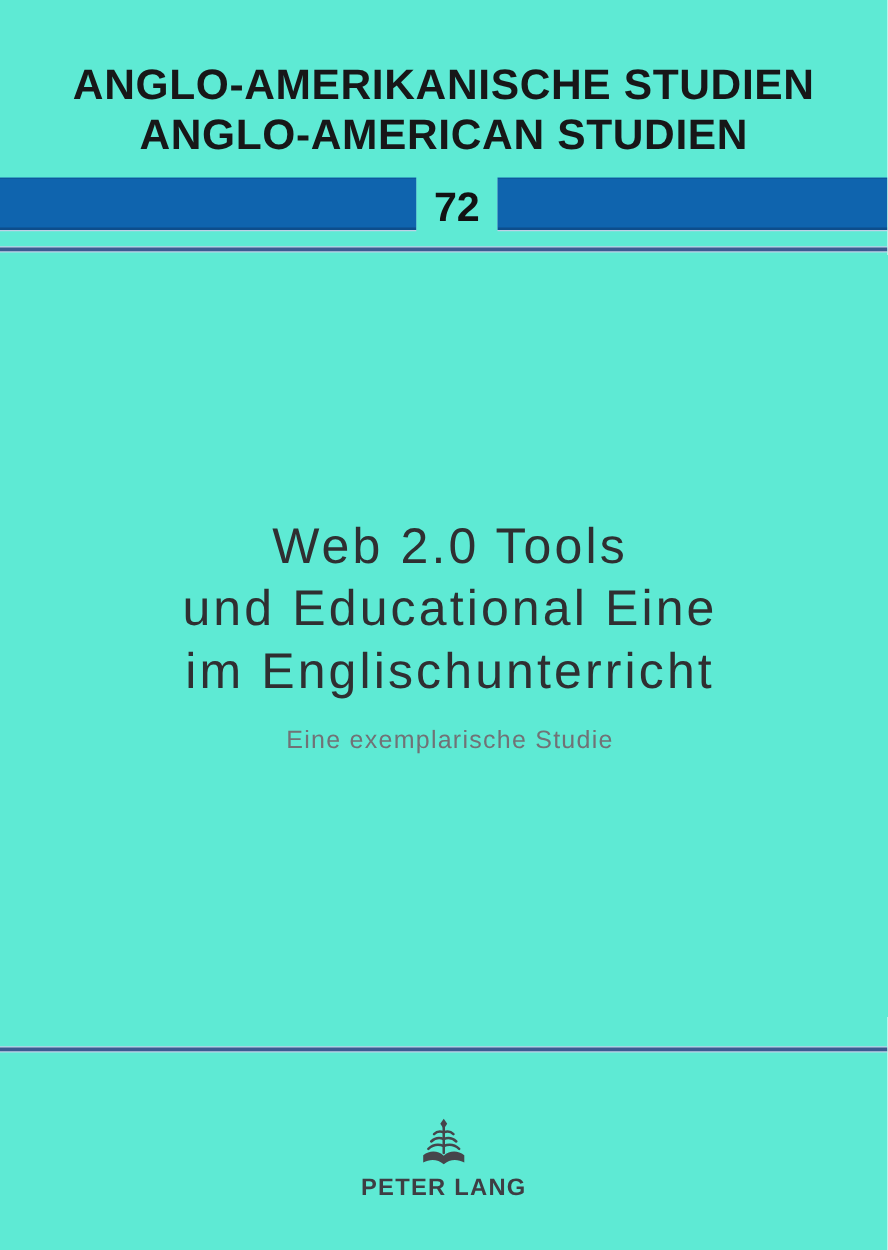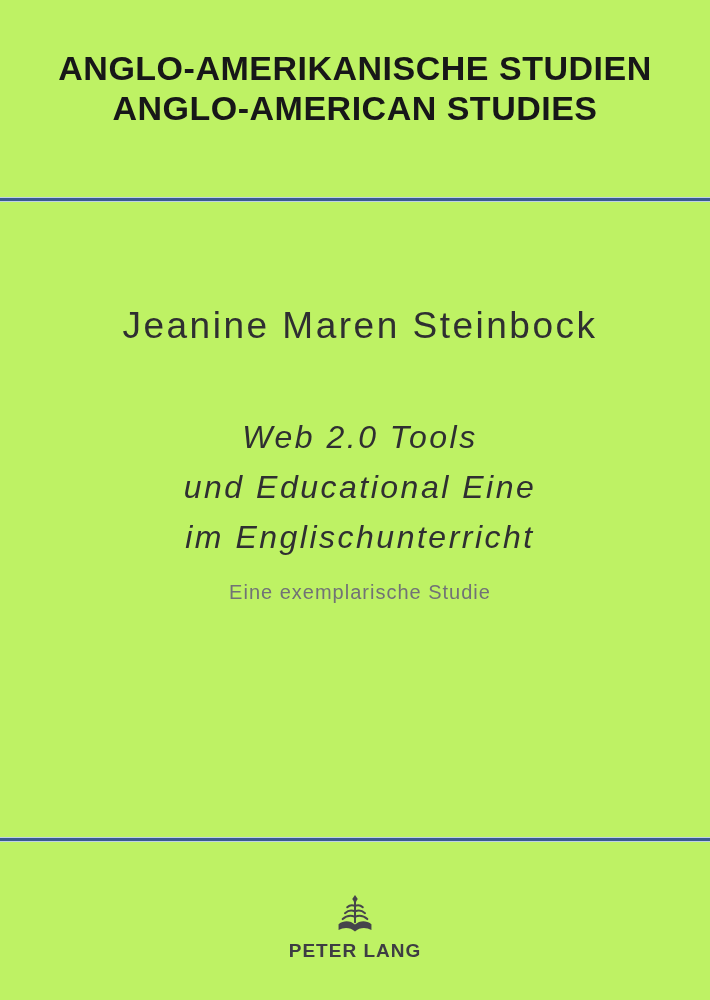--- a/index.html
+++ b/index.html
@@ -5,21 +5,21 @@
   html, body {
     margin: 0;
     padding: 0;
     background: #ffffff;
   }
   .cover {
     position: relative;
     width: 710px;
     height: 1000px;
     margin: 0 auto;
-    background: #bef264;
+    background: #5eead4;
     overflow: hidden;
     font-family: "Liberation Sans", sans-serif;
   }
 
   
   .series-header {
     position: absolute;
     top: 48px;
     left: 0;
     right: 0;
@@ -89,25 +89,24 @@
     line-height: 44px;
     letter-spacing: 2.5px;
     color: var(--text-dark, #2f2f31);
   }
   .book-title {
     position: absolute;
     top: 412px;
     left: 10px;
     right: 0;
     text-align: center;
-    font-size: 32px;
+    font-size: 40px;
     line-height: 50px;
     letter-spacing: 2.5px;
     color: var(--text-dark, #2f2f31);
-    font-style: italic;
   }
   .book-title .line { display: block; }
   .book-subtitle {
     position: absolute;
     top: 576px;
     left: 10px;
     right: 0;
     text-align: center;
     font-size: 20px;
     line-height: 32px;
@@ -137,27 +136,31 @@
     color: var(--publisher-gray, #3e3d43);
   }
 </style>
 </head>
 <body>
 
 <div class="cover">
 
   <div class="series-header">
     <span class="line">ANGLO-AMERIKANISCHE STUDIEN</span>
-    <span class="line">ANGLO-AMERICAN STUDIES</span>
+    <span class="line">ANGLO-AMERICAN STUDIEN</span>
   </div>
 
+  <div class="series-band">
+    <div class="band-segment band-left"></div>
+    <div class="band-segment band-right"></div>
+    <div class="band-volume">72</div>
+  </div>
 
   <div class="rule rule-top"></div>
 
-  <div class="author-name">Jeanine Maren Steinbock</div>
 
   <div class="book-title">
     <span class="line">Web 2.0 Tools</span>
     <span class="line">und Educational Eine</span>
     <span class="line">im Englischunterricht</span>
   </div>
 
   <div class="book-subtitle">Eine exemplarische Studie</div>
 
   <div class="rule rule-bottom"></div>

